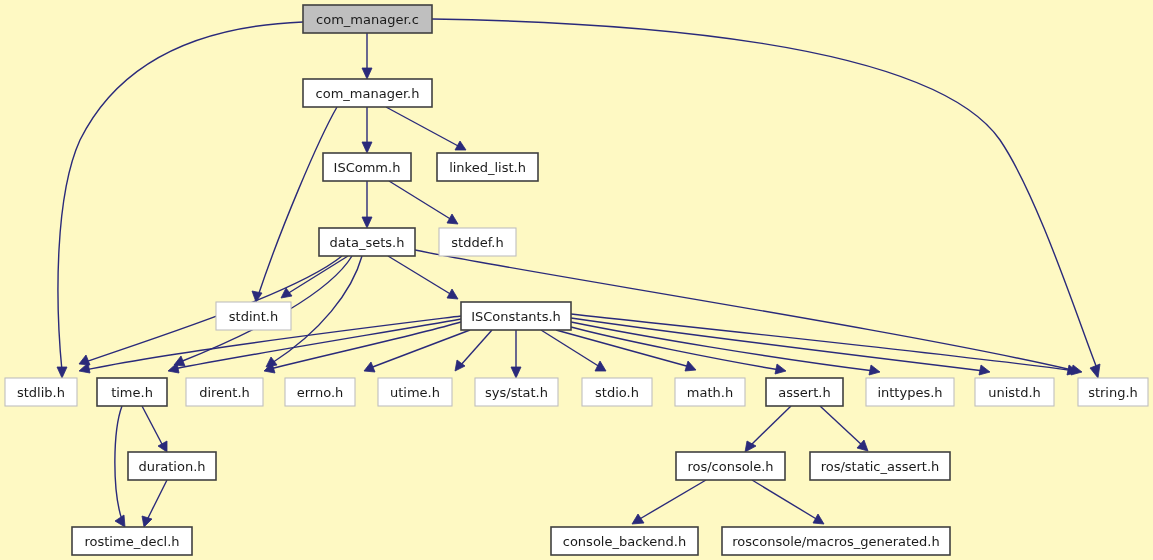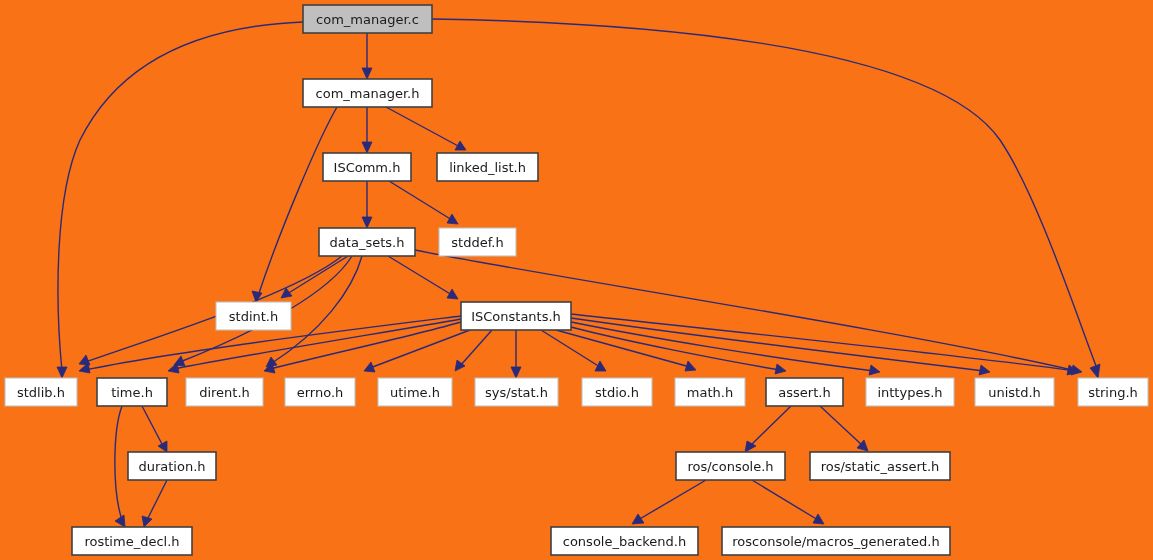--- a/index.html
+++ b/index.html
@@ -4,21 +4,21 @@
 <style>
   html, body {
     margin: 0;
     padding: 0;
     background: #ffffff;
   }
   #canvas {
     position: relative;
     width: 1153px;
     height: 560px;
-    background: #f97316;
+    background: #fef9c3;
     font-family: "DejaVu Sans", "Liberation Sans", sans-serif;
     overflow: hidden;
   }
   svg#graph {
     position: absolute;
     left: 0;
     top: 0;
     width: 1153px;
     height: 560px;
   }

